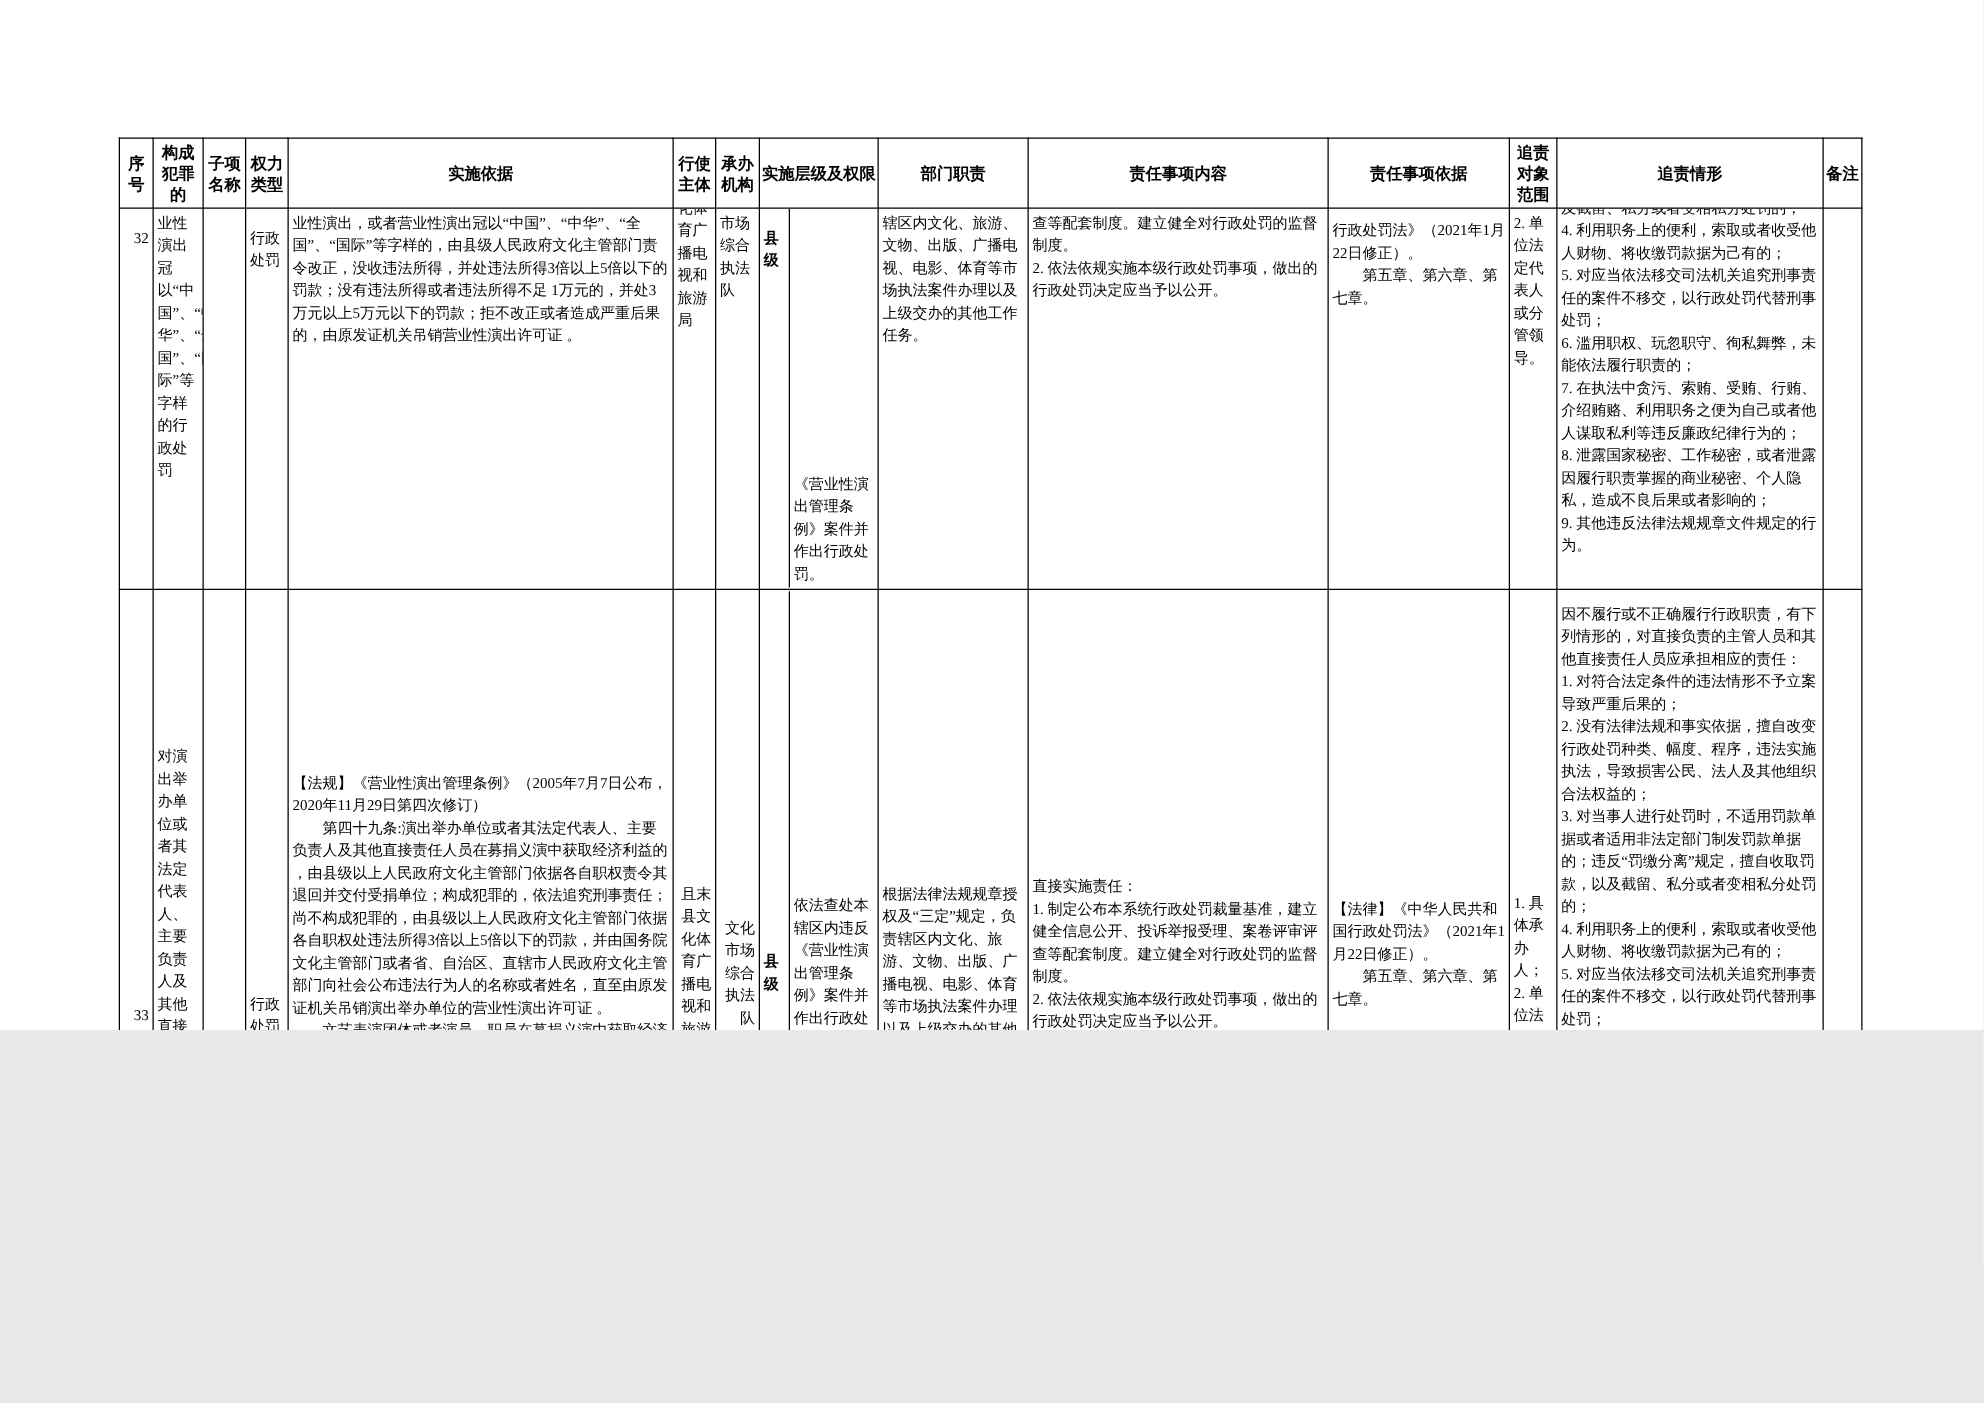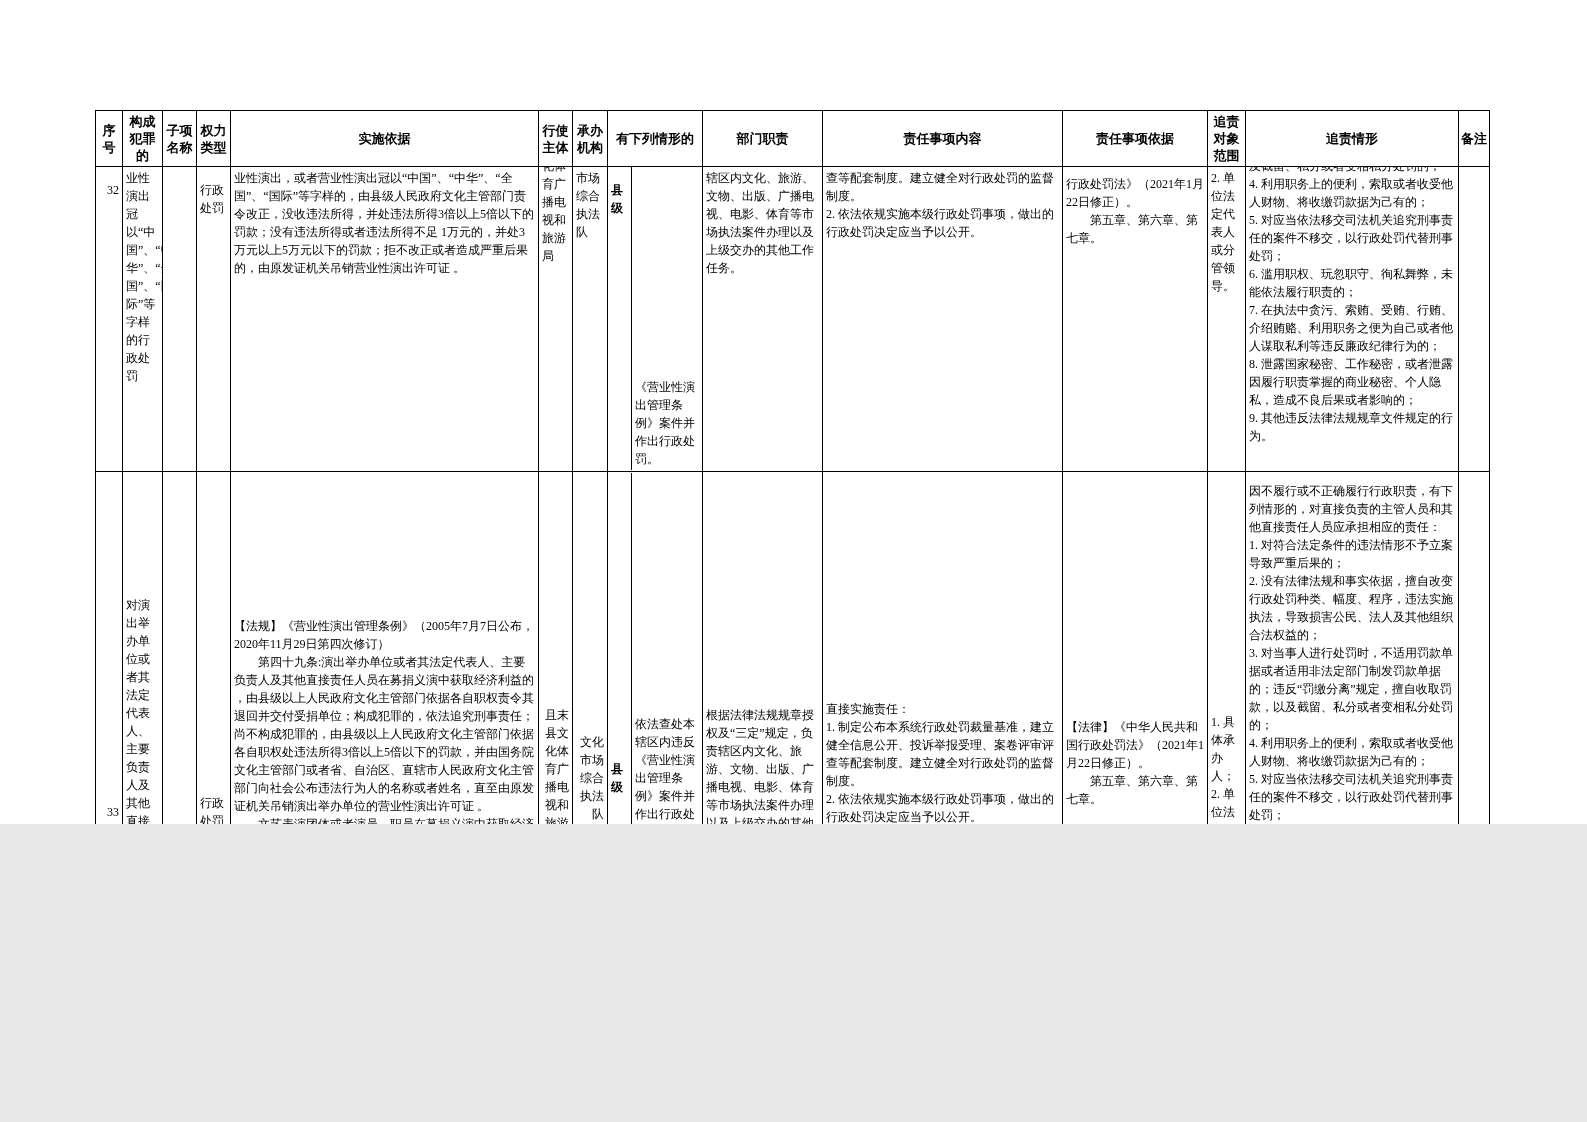--- a/index.html
+++ b/index.html
@@ -62,21 +62,21 @@
 
     <tbody>
         <tr class="hrow">
       <th>序号</th>
       <th>构成犯罪的</th>
       <th>子项名称</th>
       <th>权力类型</th>
       <th>实施依据</th>
       <th>行使主体</th>
       <th>承办机构</th>
-      <th>有下列情形的</th>
+      <th>实施层级及权限</th>
       <th>部门职责</th>
       <th>责任事项内容</th>
       <th>责任事项依据</th>
       <th>追责对象范围</th>
       <th>追责情形</th>
       <th>备注</th>
     </tr>
 
     <tr class="r32">
       <td class="ctr pt12">

